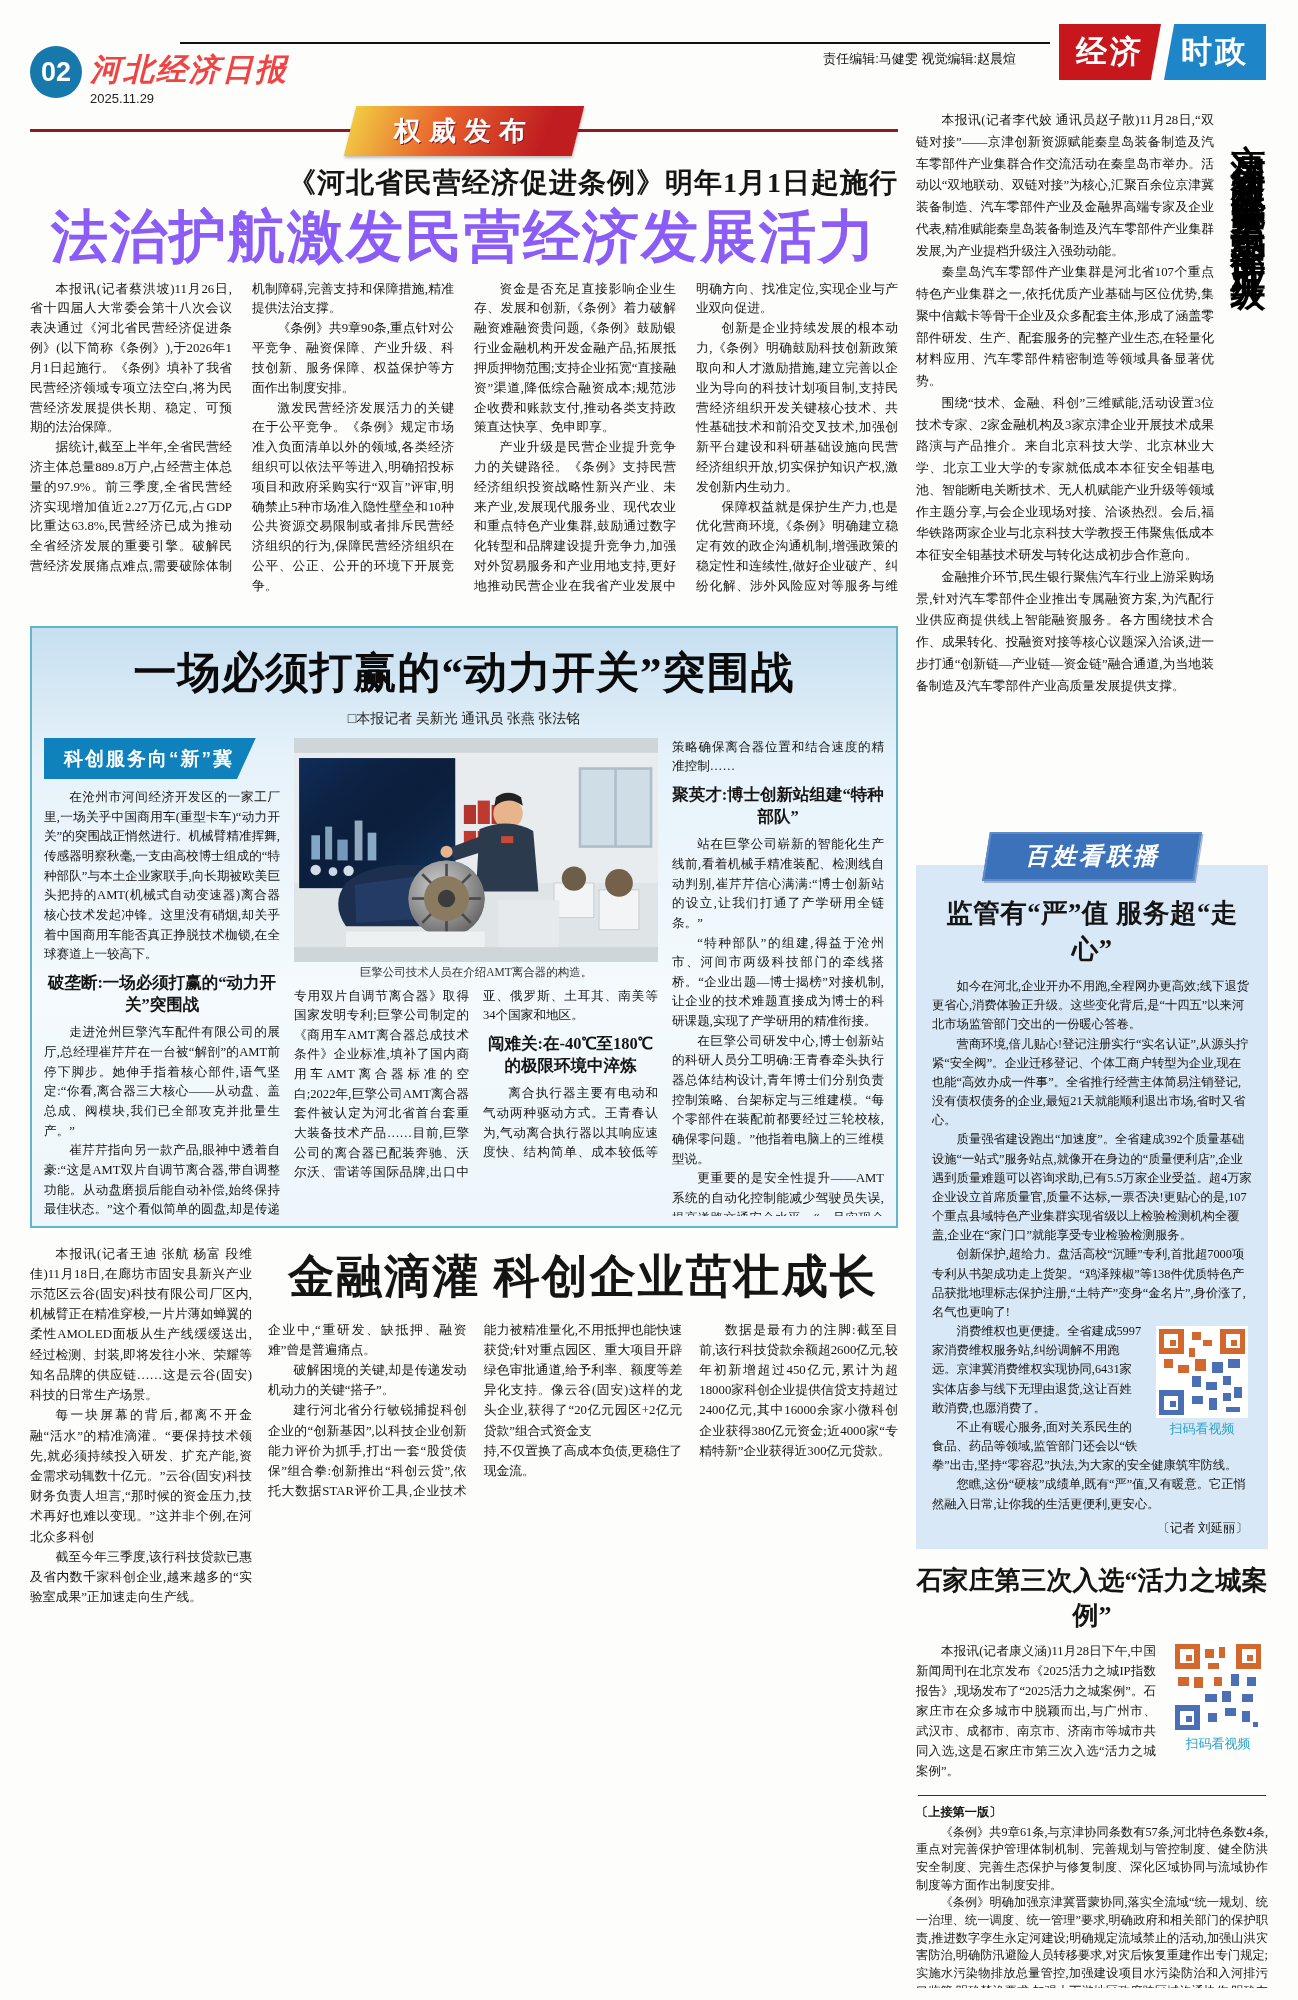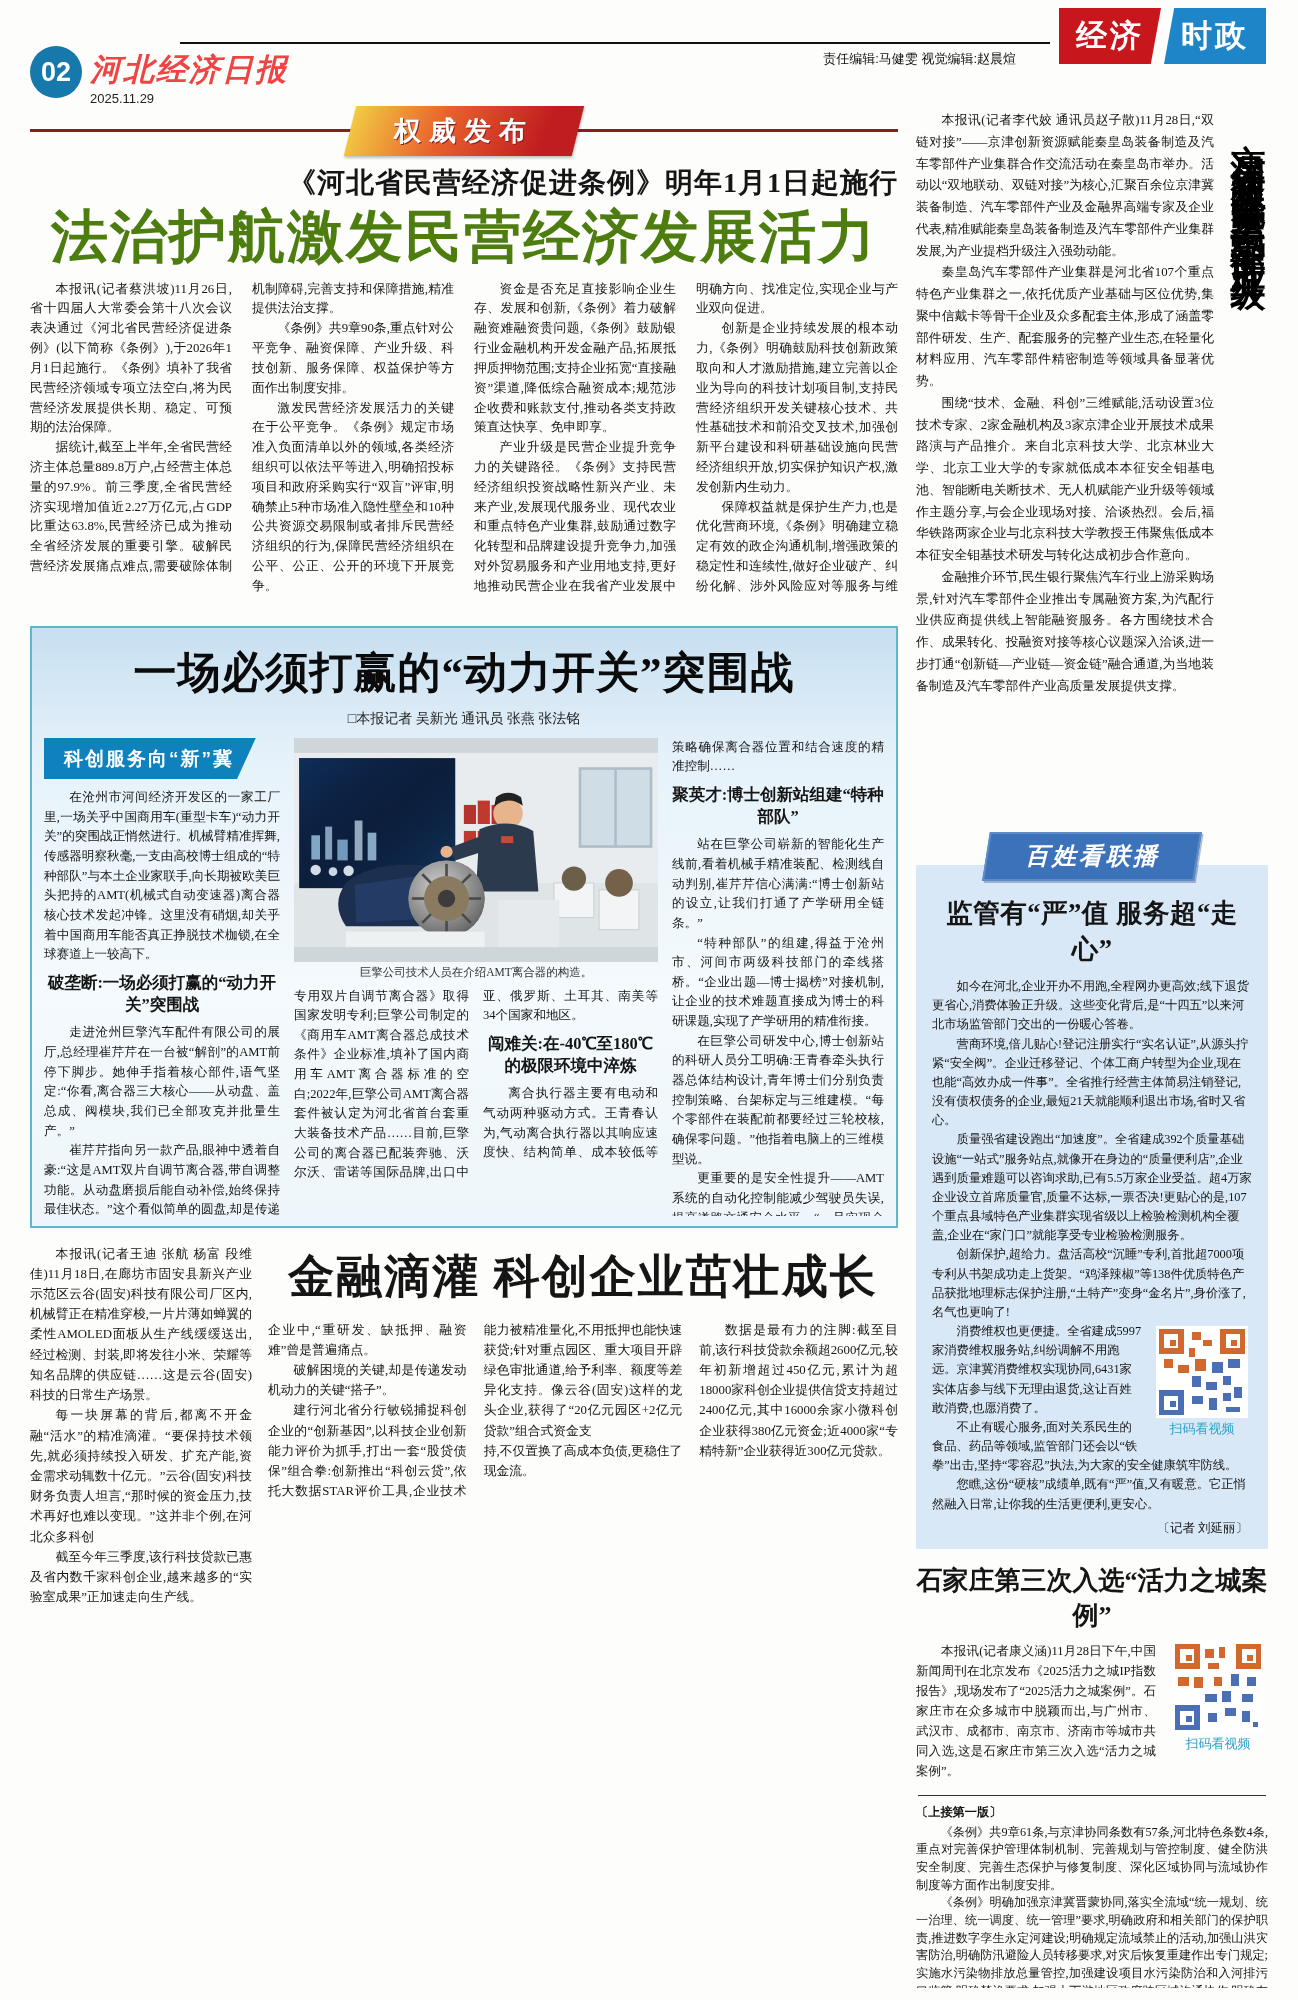--- a/index.html
+++ b/index.html
@@ -15,41 +15,41 @@
   .mh-rule { position:absolute; top:42px; left:150px; width:870px; border-top:2.5px solid #111; }
   .mh-left { position:absolute; left:0px; top:46px; display:flex; align-items:flex-start; gap:8px; }
   .pageno { width:52px; height:52px; border-radius:50%; background:#1779ab; color:#fff;
     font-family:"Liberation Sans",sans-serif; font-size:27px; font-weight:bold;
     display:flex; align-items:center; justify-content:center; }
   .paper-name { color:#ef4444; font-weight:bold; font-size:31px; letter-spacing:2px;
     font-style:italic; line-height:1; margin-top:8px; }
   .mh-date { font-family:"Liberation Sans",sans-serif; font-size:13px; color:#222; margin-top:6px; }
   .mh-editors { position:absolute; right:252px; top:50px; font-size:13px; color:#111;
     font-family:"Liberation Sans",sans-serif; }
-  .mh-tags { position:absolute; right:2px; top:8px; display:flex; }
+  .mh-tags { position:absolute; right:2px; top:24px; display:flex; }
   .mh-tag { width:102px; height:56px; color:#fff; font-weight:bold; font-size:31px;
     display:flex; align-items:center; justify-content:center; letter-spacing:3px; }
   .tag-econ { background:#c8161d; clip-path:polygon(0 0,100% 0,90% 100%,0 100%); }
   .tag-pol  { background:#1e86c8; clip-path:polygon(10% 0,100% 0,100% 100%,0 100%); margin-left:3px; }
 
   
   .layout { display:flex; gap:18px; }
   .left-region { width:868px; }
   .right-region { flex:1; height:1886px; overflow:hidden; }
 
   
   .banner-row { position:relative; height:48px; margin-top:4px; }
   .banner-row .rule { position:absolute; top:23px; left:0; right:0; border-top:3px solid #8e1b20; }
   .banner { position:absolute; left:50%; top:0; transform:translateX(-50%) skewX(-14deg);
     background:linear-gradient(100deg,#f2cb43,#e8622c 40%,#c01d20 85%);
     padding:7px 44px; box-shadow:1px 2px 3px rgba(0,0,0,.25); }
   .banner span { display:inline-block; transform:skewX(14deg); color:#fff; font-weight:bold;
     font-size:27px; letter-spacing:8px; text-shadow:1px 1px 0 #8e1b20; }
   .kicker { text-align:right; font-size:28px; font-weight:bold; margin:10px 0 2px; letter-spacing:1px; }
-  .lead-headline { text-align:center; font-size:57px; font-weight:bold; color:#4d7c0f;
+  .lead-headline { text-align:center; font-size:57px; font-weight:bold; color:#8b5cf6;
     letter-spacing:2px; line-height:1.15; margin:2px 0 10px; }
   .lead-body { columns:4; column-gap:20px; height:332px; overflow:hidden;
     font-size:12.8px; line-height:1.55; text-align:justify; }
   p.np { margin:0; text-indent:2em; }
   p.np.noind { text-indent:0; }
 
   
   .feature { margin-top:14px; border:2px solid #5fb6ce; padding:12px 12px 10px;
     background:linear-gradient(180deg,#c7dff0 0%,#e6f2fa 22%,#f4fafd 60%,#eef6fb 100%); }
   .feature h2 { margin:4px 0 0; text-align:center; font-size:43px; letter-spacing:1px; color:#0b0b0b; }

